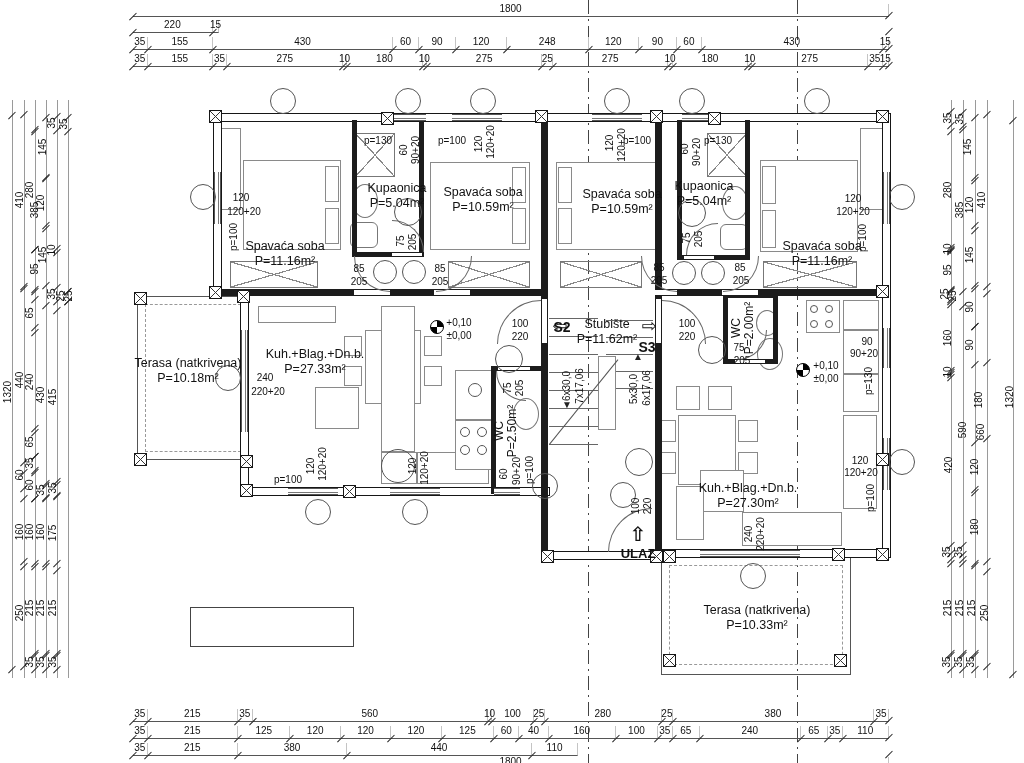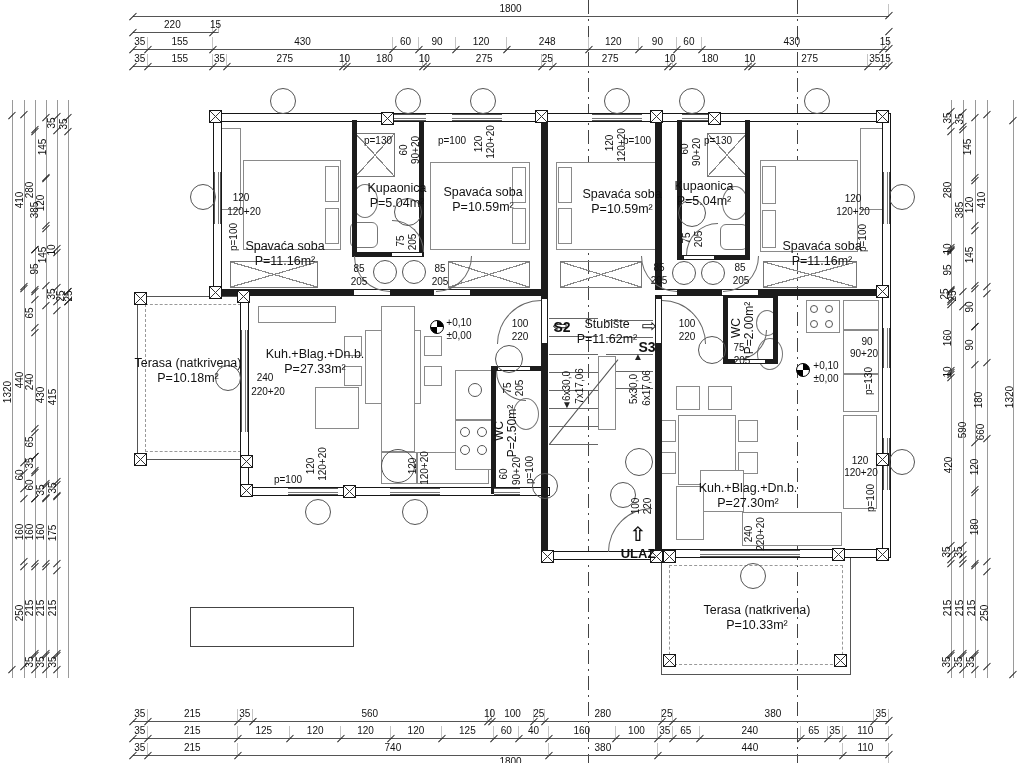--- a/index.html
+++ b/index.html
@@ -570,23 +570,20 @@
       </div>
     </div>
     <div class="endtick" style="left: 884px; top: 737px;"></div>
     <div class="dimrow" style="left: 133px; top: 743px;">
       <div class="seg" style="width: 14.7px;">
         <span class="dl">35</span>
       </div>
       <div class="seg" style="width: 90.3px;">
         <span class="dl">215</span>
       </div>
-      <div class="seg" style="width: 310.8px;">
-        <span class="dl">740</span>
-      </div>
       <div class="seg" style="width: 109.2px;">
         <span class="dl">380</span>
       </div>
       <div class="seg" style="width: 184.8px;">
         <span class="dl">440</span>
       </div>
       <div class="seg" style="width: 46.2px;">
         <span class="dl">110</span>
       </div>
     </div>

